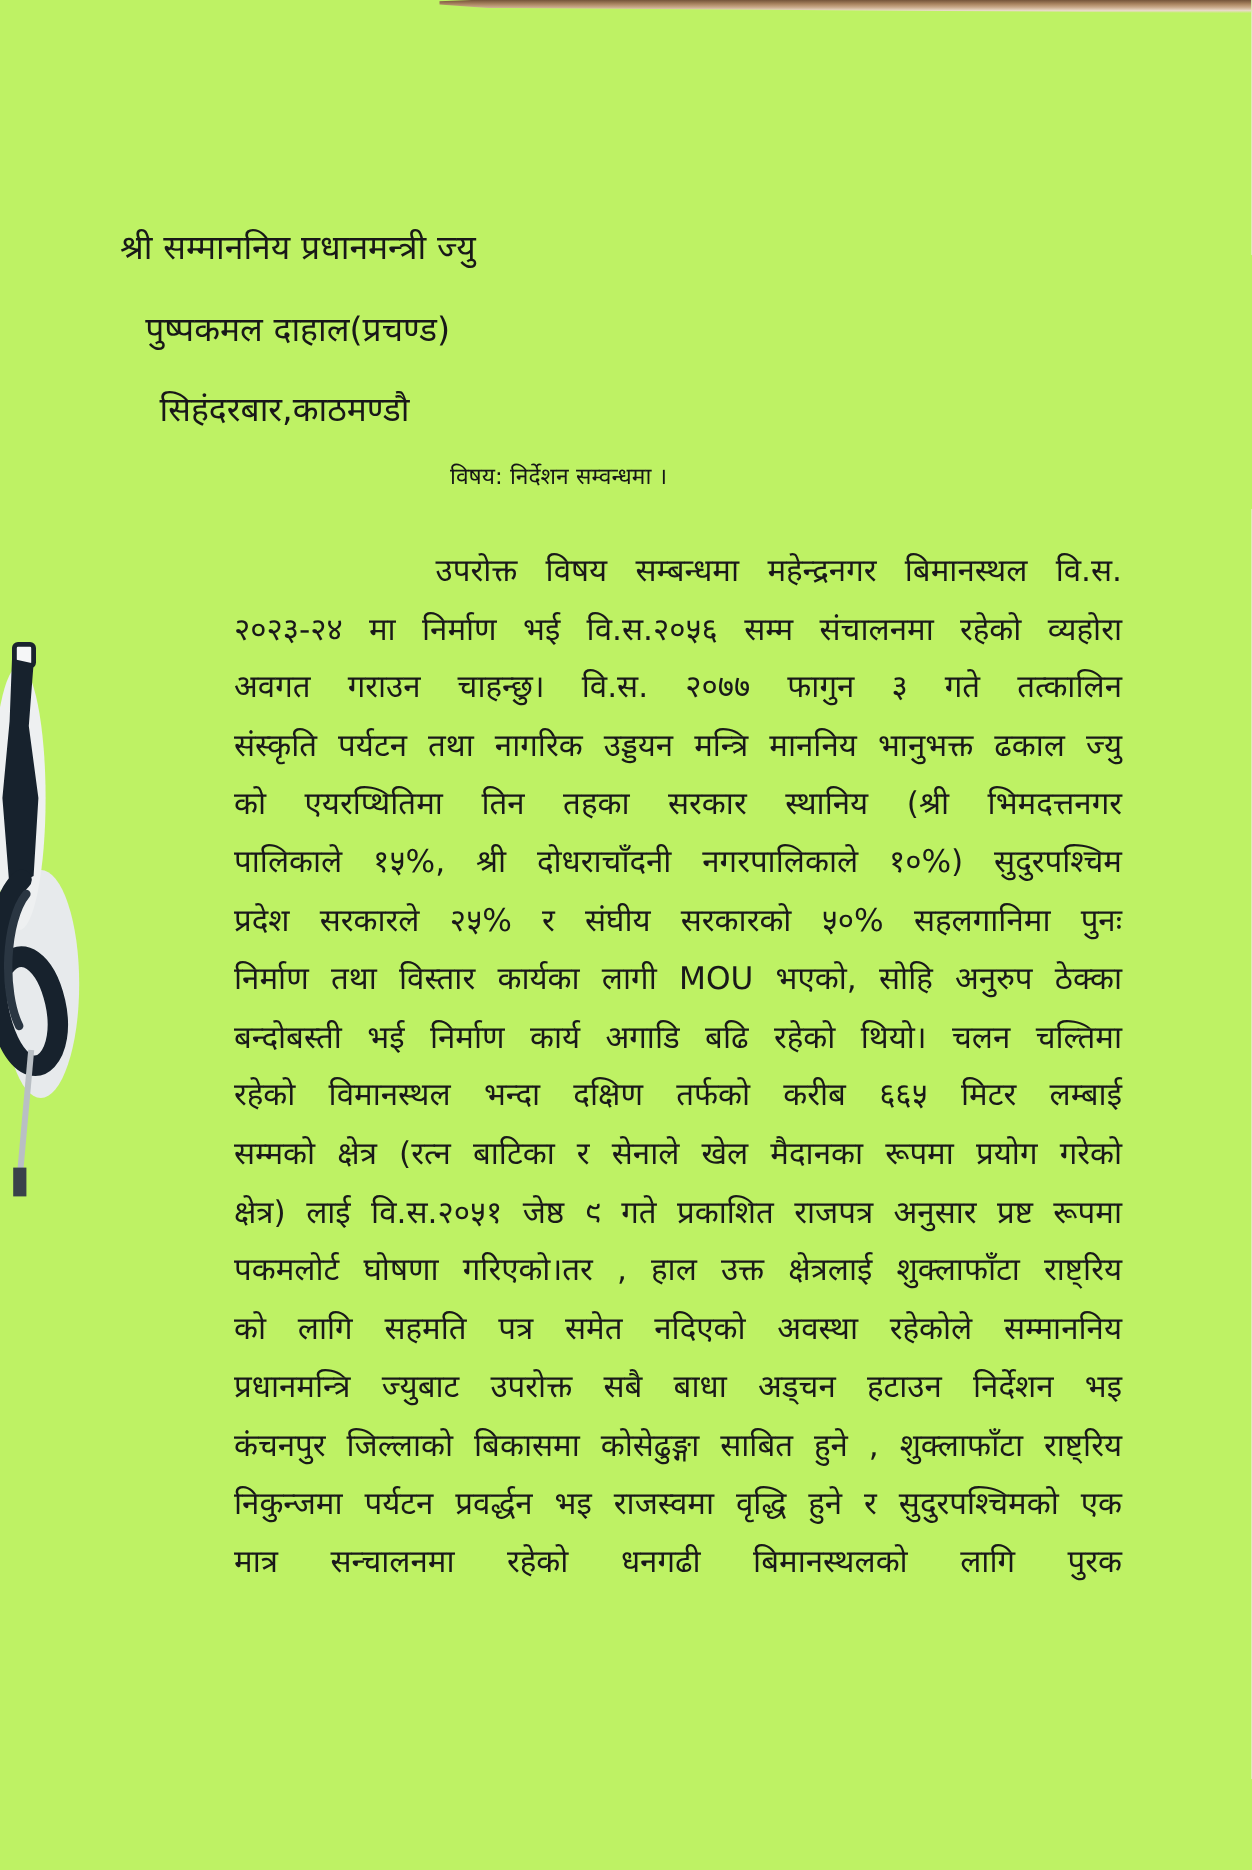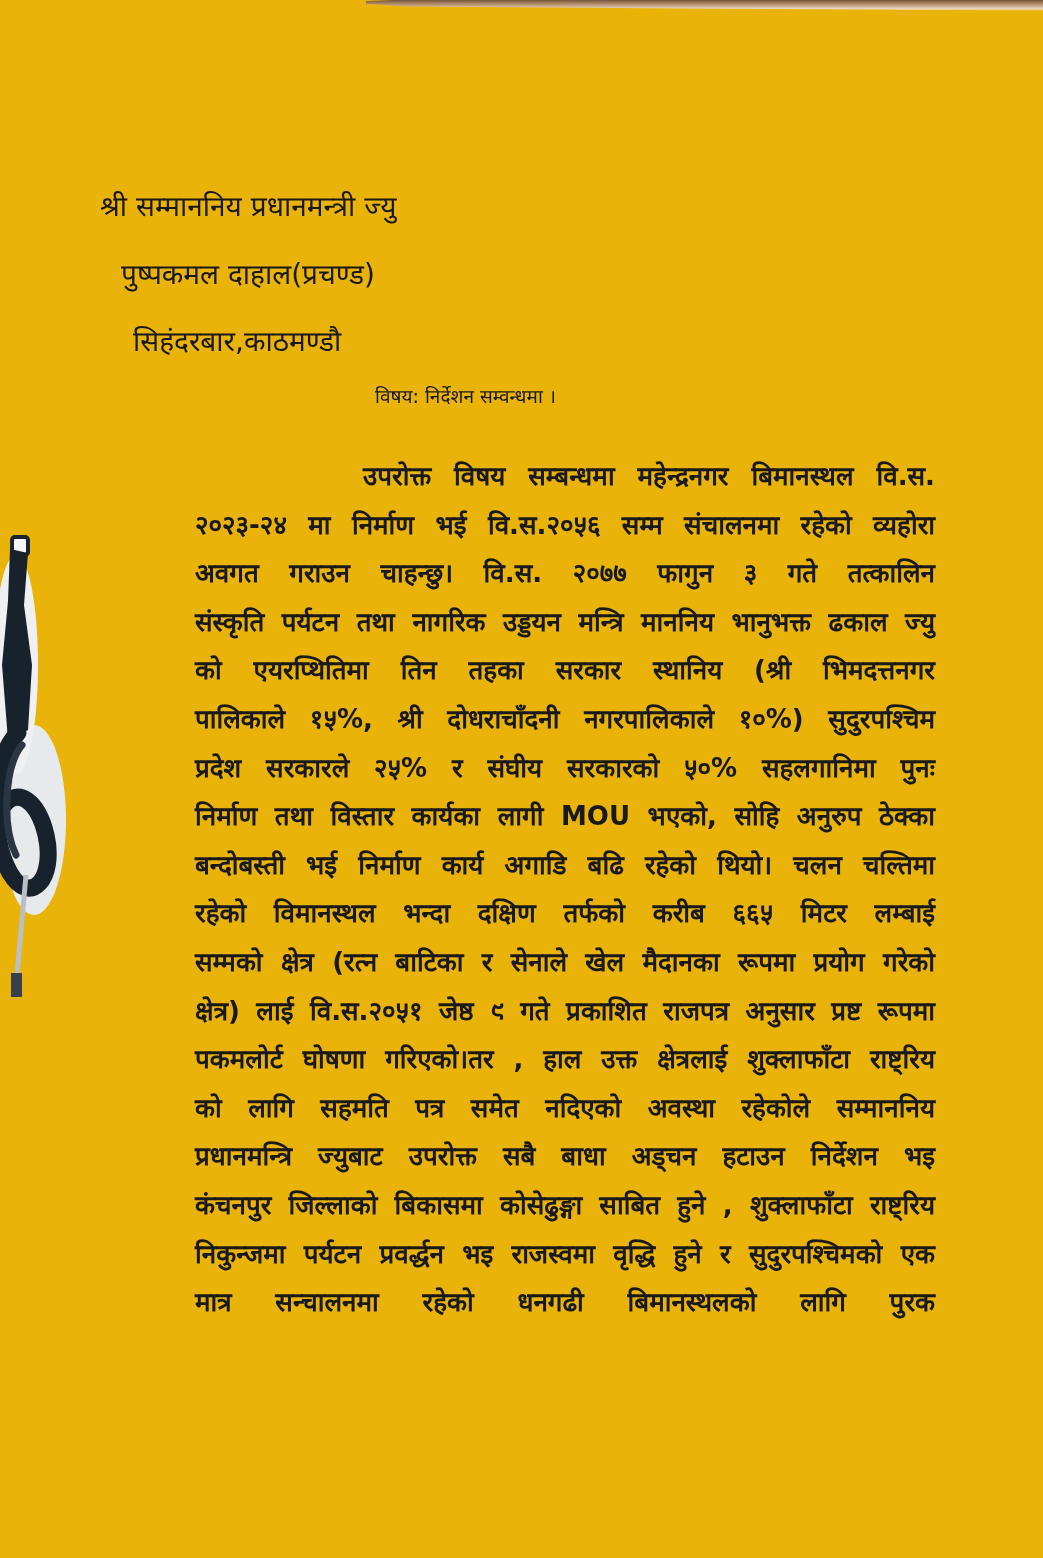--- a/index.html
+++ b/index.html
@@ -6,21 +6,21 @@
     margin: 0;
     padding: 0;
     background: #f4f4f2;
     font-family: "DejaVu Sans", sans-serif;
   }
   .page {
     position: relative;
     width: 1043px;
     height: 1558px;
     margin: 0 auto;
-    background: #eab308;
+    background: #bef264;
     overflow: hidden;
     color: #1c1c1c;
   }
   
   .scan-edge {
     position: absolute;
     top: 0;
     left: 366px;
     right: 0;
     height: 11px;
@@ -57,21 +57,20 @@
     width: 740px;
   }
   .body-line {
     font-size: 26px;
     line-height: 48.6px;
     height: 48.6px;
     text-align: justify;
     text-align-last: justify;
     color: #191919;
     overflow: visible;
-    font-weight: bold;
   }
   .body-line.first {
     padding-left: 168px;
   }
 </style>
 </head>
 <body>
 
 <div class="page">
 

